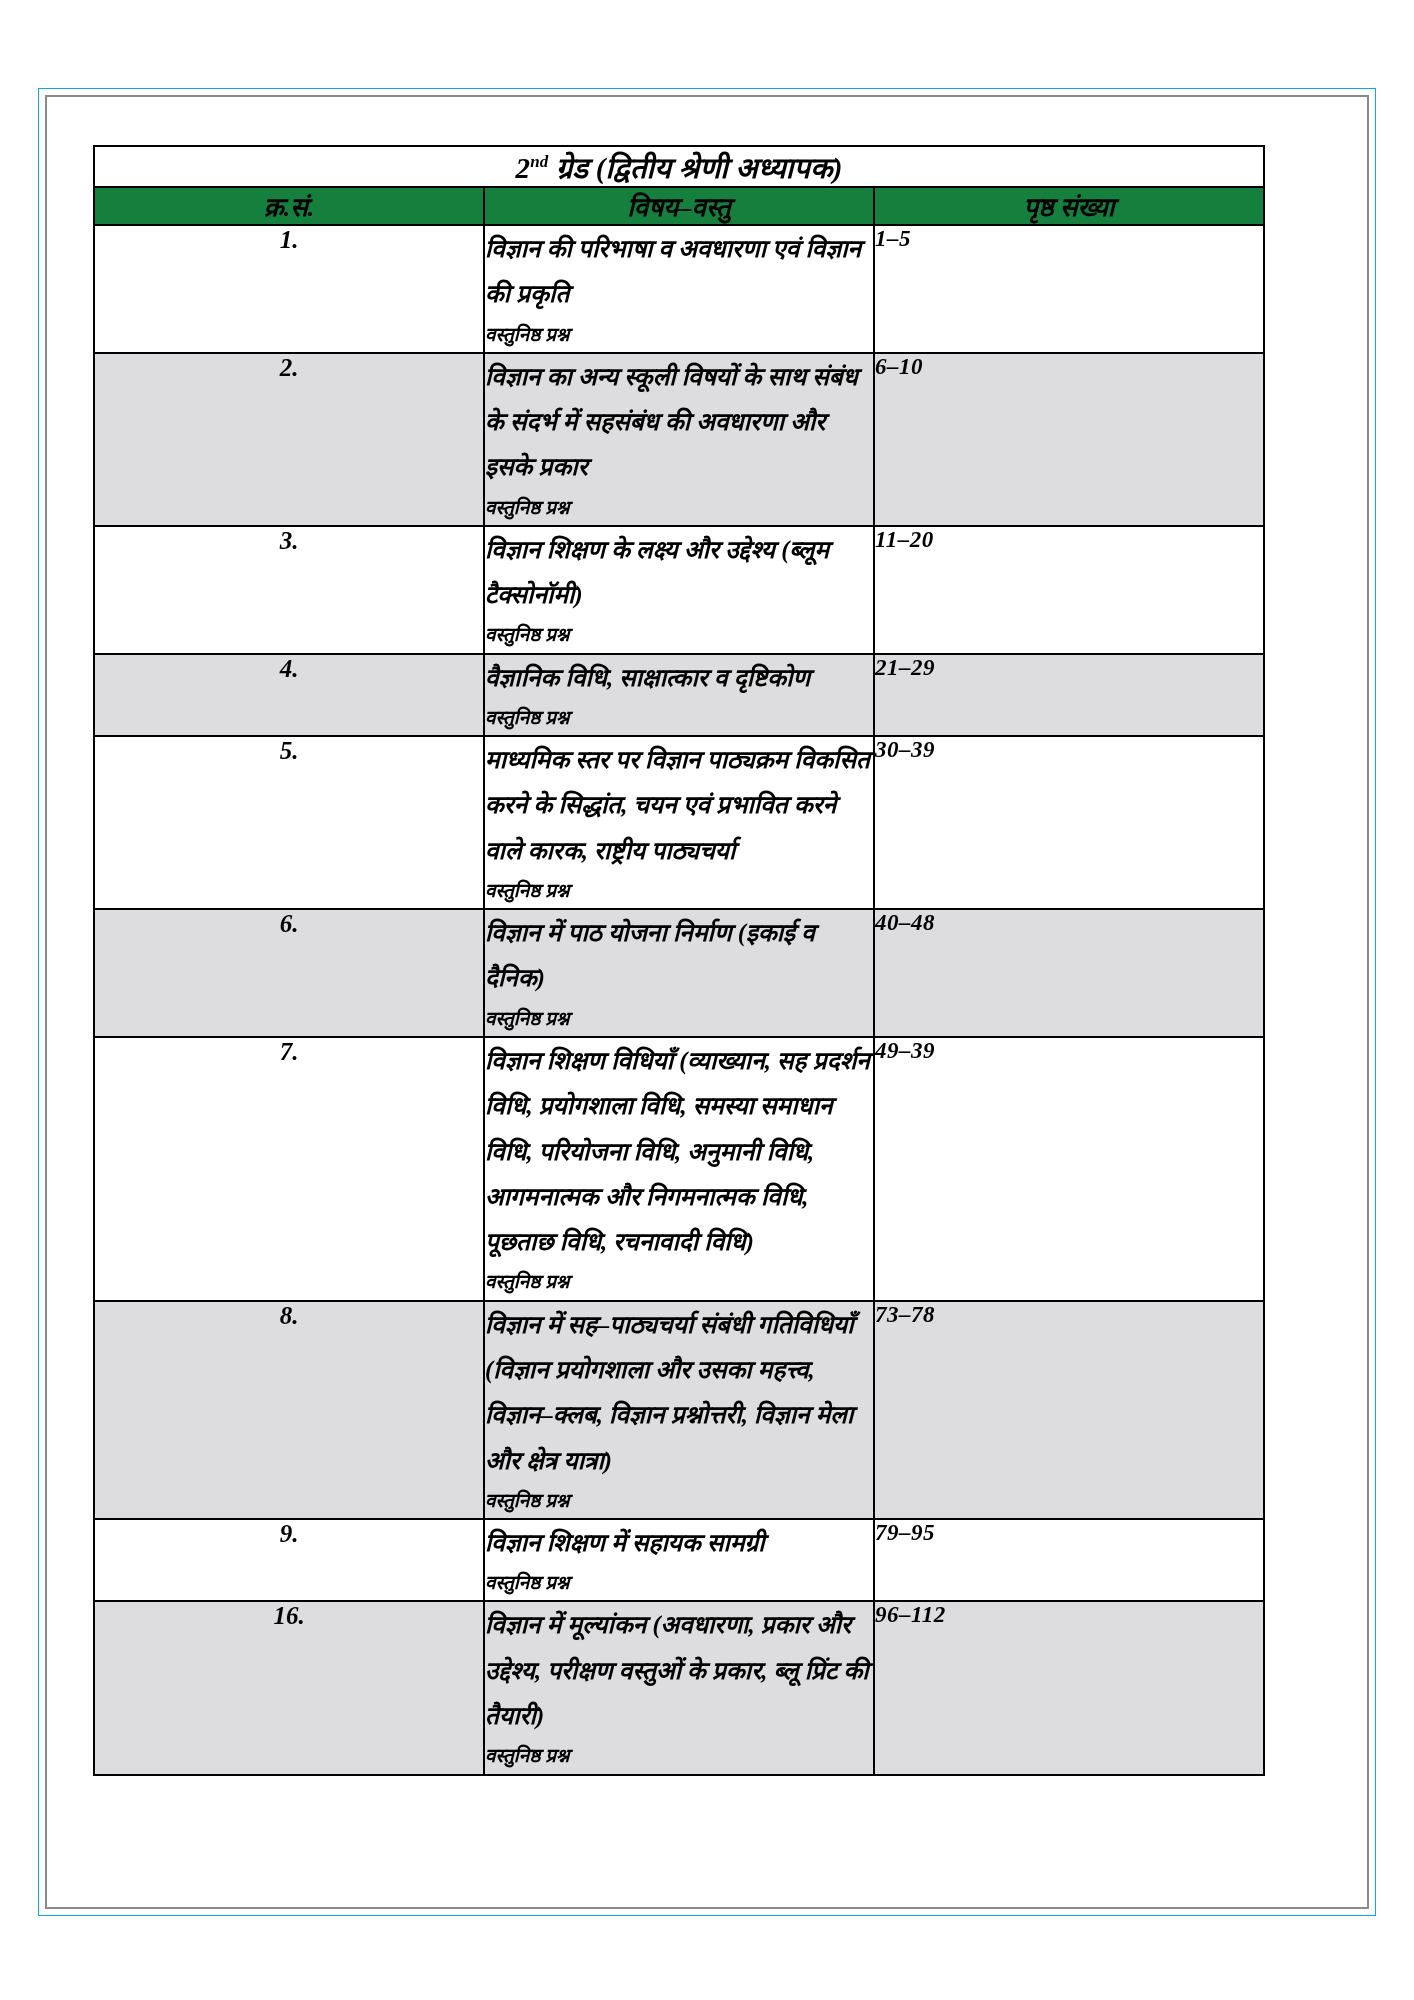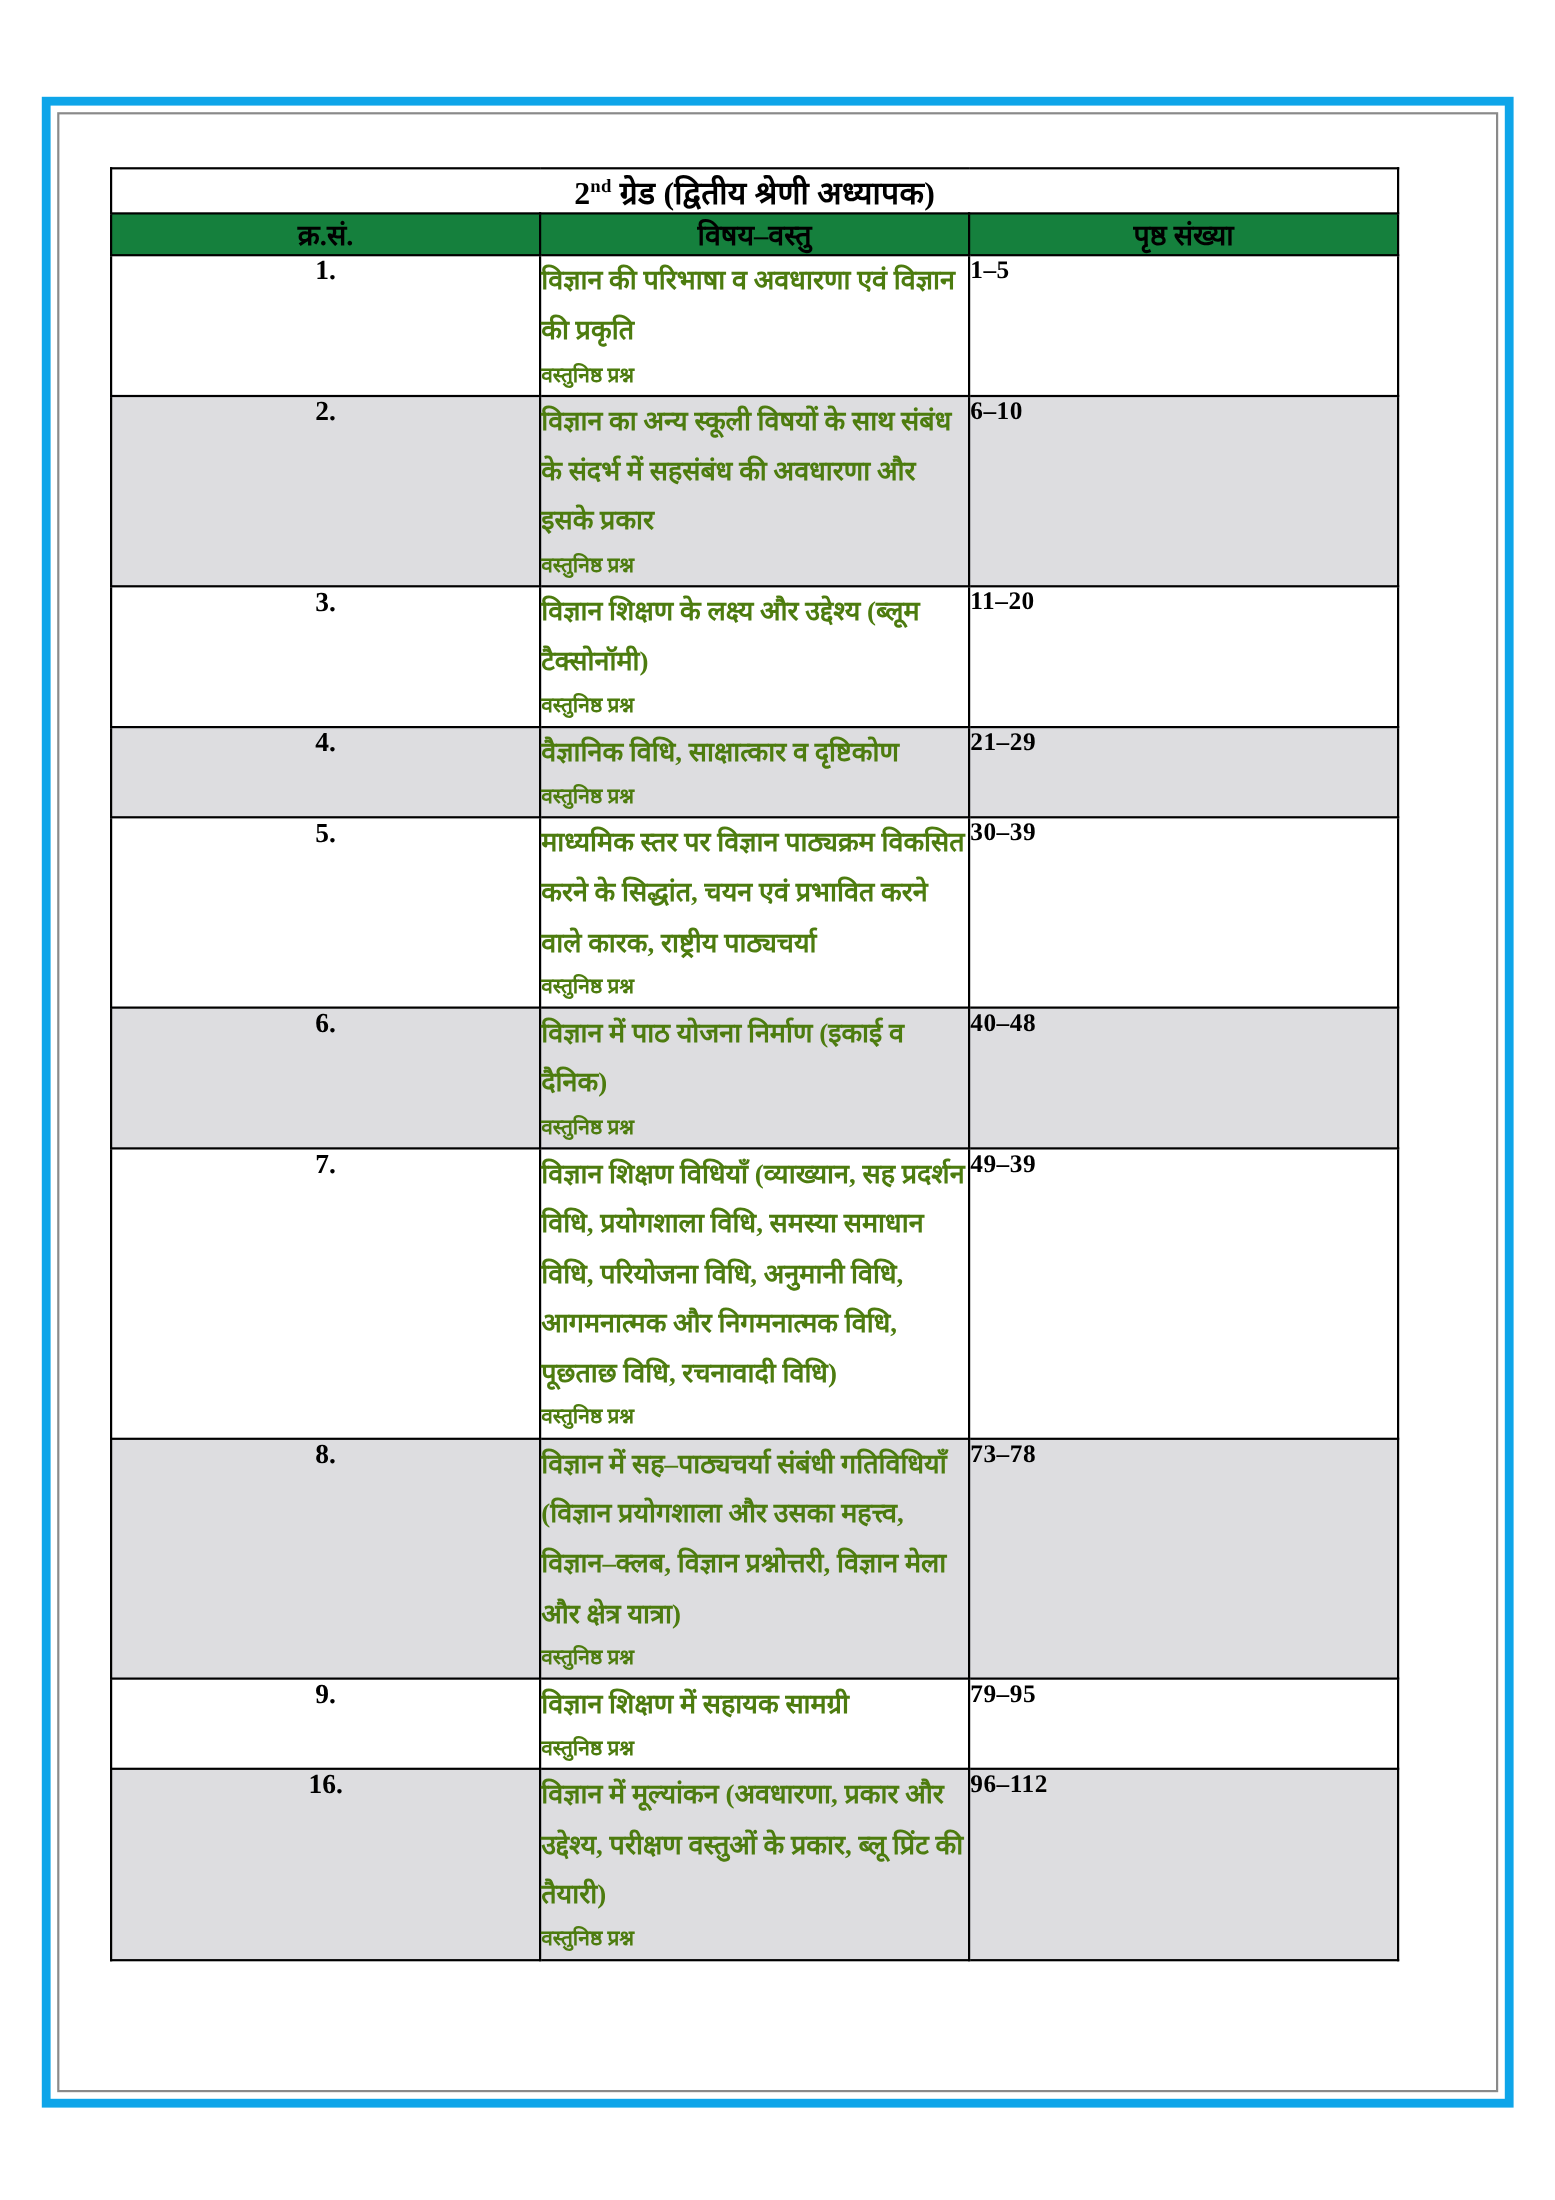--- a/index.html
+++ b/index.html
@@ -15,22 +15,23 @@
     overflow: hidden;
   }
 
   
   .page-frame-outer {
     position: absolute;
     left: 38px;
     top: 88px;
     width: 1338px;
     height: 1828px;
-    border: 8px solid #0ea5e9;
-    background: #ffffff;
+    border: 1px solid #0ea5e9;
+    background: #ffffff;
+    font-style: italic;
   }
   .page-frame-inner {
     position: absolute;
     left: 6px;
     top: 6px;
     right: 6px;
     bottom: 6px;
     border: 2px solid #8a8a8a;
     background: #ffffff;
   }
@@ -103,21 +104,21 @@
     font-weight: bold;
     font-size: 23px;
     padding: 14px 4px 18px 4px;
     letter-spacing: 0.5px;
     color: #000;
   }
   .line {
     font-weight: bold;
     font-size: 24.5px;
     line-height: 1.85;
-    color: #4d7c0f;
+    color: #000000;
     white-space: normal;
   }
   .line.objective {
     font-size: 19px;
   }
 </style>
 </head>
 <body>
 
 <div class="page-frame-outer">

